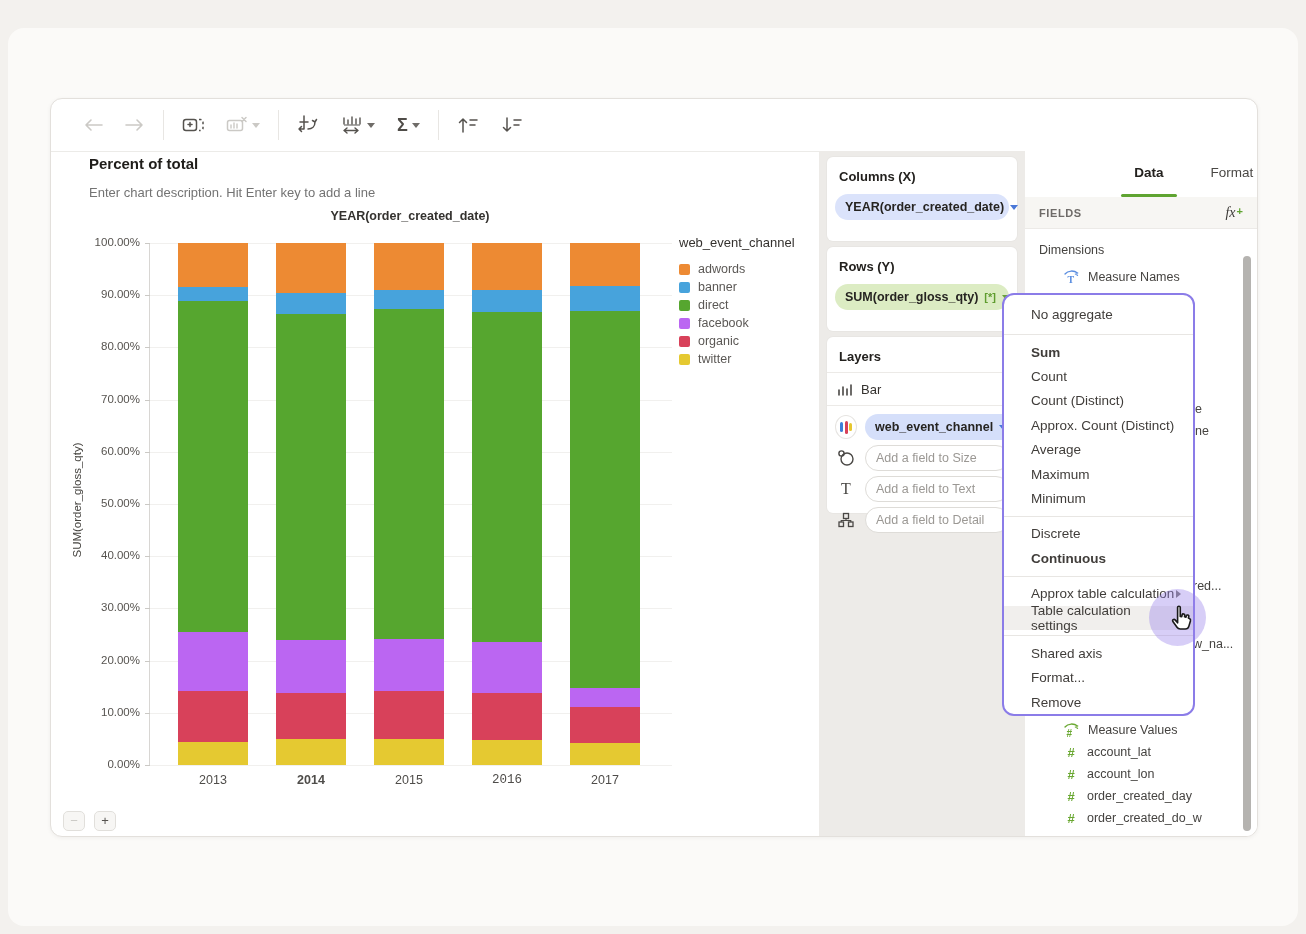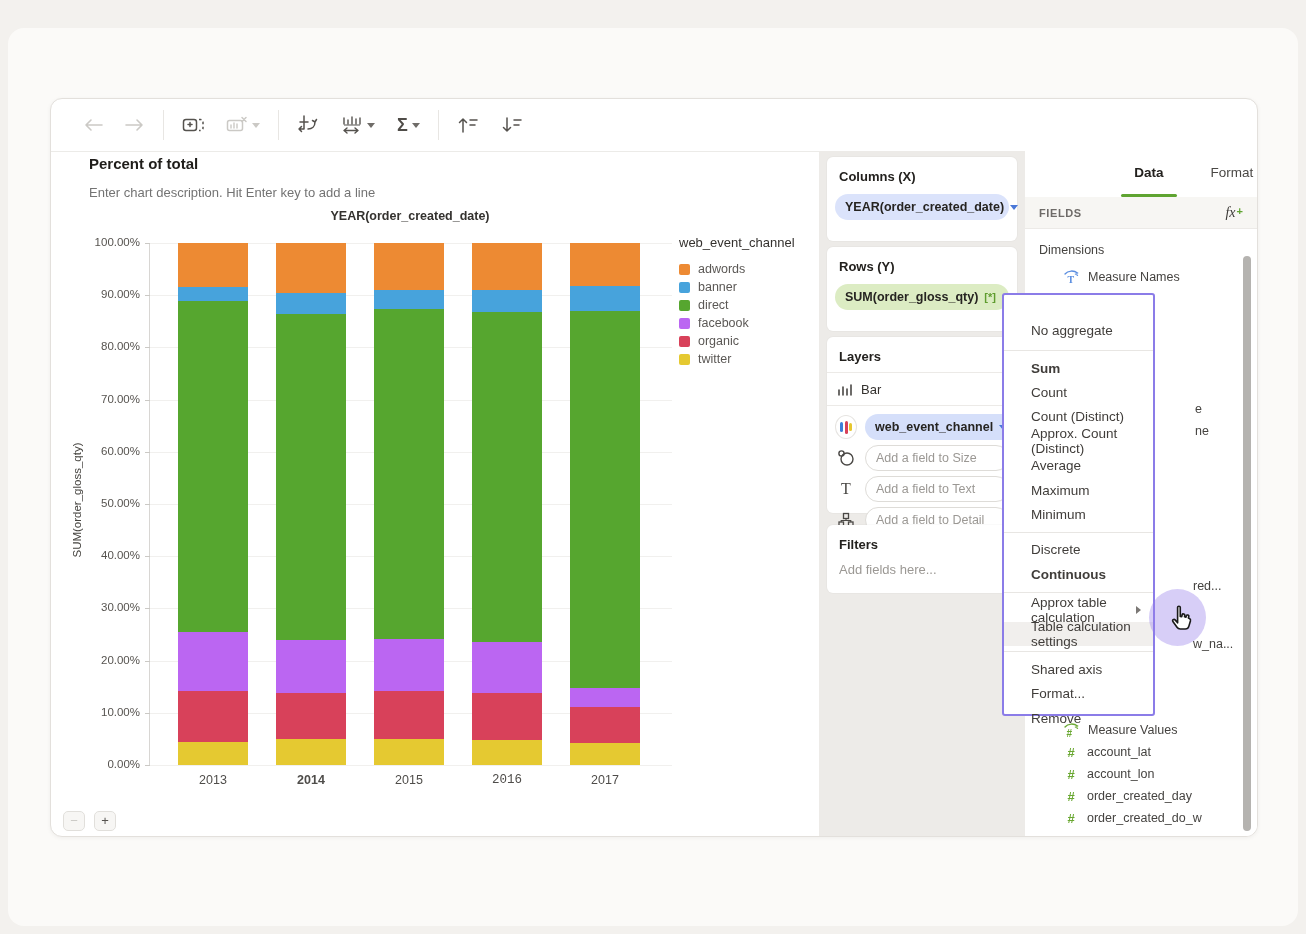--- a/index.html
+++ b/index.html
@@ -106,23 +106,23 @@
   .fx-it{font-family:"Liberation Serif", serif;font-style:italic;font-size:14px;color:#3b3936;line-height:1;}
   .fx-plus{font-size:11px;font-weight:bold;color:#5fa431;line-height:1;margin-left:1px;}
   .dim-label{position:absolute;left:14px;top:92px;font-size:12.5px;color:#454340;}
   .field-row{position:absolute;display:flex;align-items:center;gap:8px;height:16px;}
   .field-row .f-label{font-size:12.5px;color:#454340;white-space:nowrap;}
   .hash-ic{font-size:13px;font-weight:bold;color:#6aa832;width:16px;text-align:center;}
   .fragment{position:absolute;font-size:12.5px;color:#454340;white-space:nowrap;}
   .scroll-thumb{position:absolute;left:218px;width:8px;border-radius:4px;background:#b5b3b0;}
   
   .menu{
-    position:absolute;left:951px;top:194px;width:153px;height:423px;
-    background:#fff;border:2.5px solid #8b7ce8;border-radius:3px;box-sizing:border-box;
-    padding:20px 0;z-index:40;
+    position:absolute;left:951px;top:194px;width:193px;height:423px;
+    background:#fff;border:2.5px solid #8b7ce8;border-radius:12px;box-sizing:border-box;
+    padding:4px 0;z-index:40;
   }
   .menu-item{height:24.4px;display:flex;align-items:center;padding:0 12px 0 27px;font-size:13.5px;color:#403d3a;cursor:pointer;}
   .menu-item.tall{height:30px;}
   .menu-item.bold{font-weight:bold;}
   .menu-item.highlighted{background:#f1efed;}
   .menu-divider{height:1px;background:#e8e6e3;margin:5px 0;}
   .submenu-arrow{margin-left:auto;width:0;height:0;border-top:4px solid transparent;border-bottom:4px solid transparent;border-left:5px solid #7b7875;}
   
   .cursor-halo{position:absolute;left:1098px;top:490px;width:57px;height:57px;border-radius:50%;
     background:rgba(151,125,235,.38);z-index:50;}
@@ -398,24 +398,20 @@
             <rect x="5.5" y="1.5" width="5" height="5" fill="none" stroke="#4a4845" stroke-width="1.3"></rect>
             <rect x="1" y="10" width="4.5" height="4.5" fill="none" stroke="#4a4845" stroke-width="1.3"></rect>
             <rect x="10.5" y="10" width="4.5" height="4.5" fill="none" stroke="#4a4845" stroke-width="1.3"></rect>
             <path d="M8 6.5 v2 M3.2 10 v-1.5 h9.6 V10" fill="none" stroke="#4a4845" stroke-width="1.1"></path>
           </svg>
         </span>
         <div class="field-placeholder">Add a field to Detail</div>
       </div>
     </div>
 
-    <div class="card" style="top:374px;height:68px;">
-      <div class="card-header">Filters</div>
-      <div class="filters-placeholder">Add fields here...</div>
-    </div>
   </div>
 
   <div class="right-panel">
     <div class="tabs">
       <span class="tab active" style="left:124px;">Data</span>
       <span class="tab" style="left:207px;">Format</span>
       <span class="tab-underline" style="left:96px;"></span>
     </div>
     <div class="fields-row">
       <span class="fields-label">FIELDS</span>

